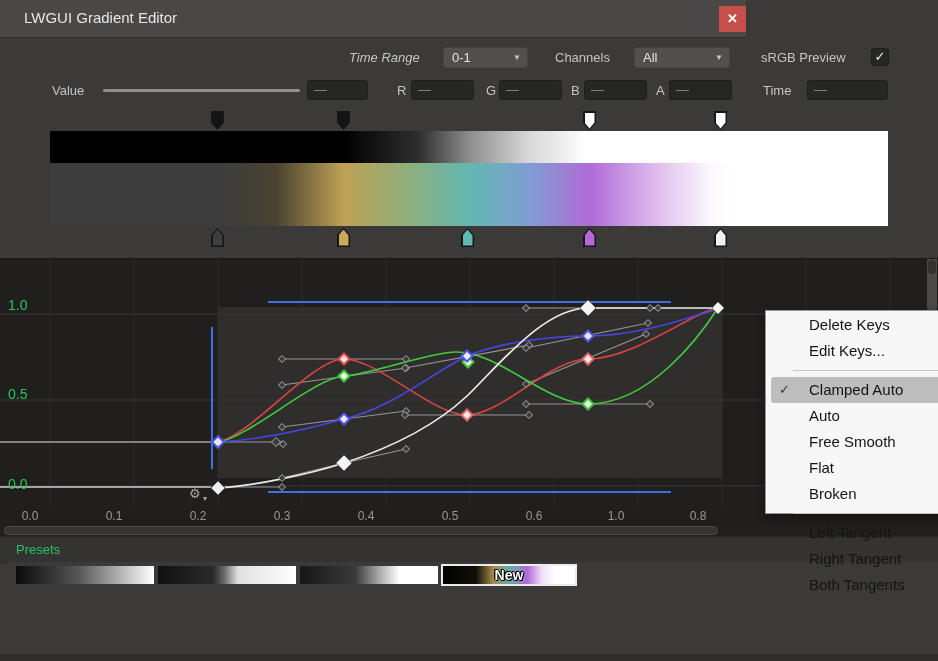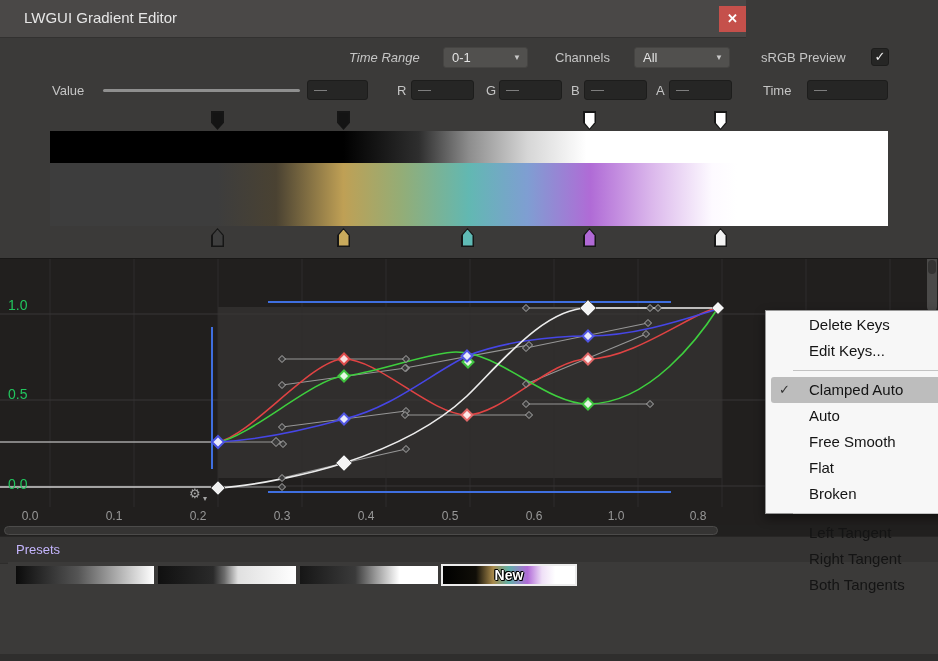--- a/index.html
+++ b/index.html
@@ -39,21 +39,21 @@
   .ytick{position:absolute;left:8px;width:30px;font-size:14px;color:#22c55e;}
   .xtick{position:absolute;top:250px;width:36px;text-align:center;font-size:12px;color:#989898;}
   #gear{position:absolute;left:189px;top:227px;font-size:13px;color:#a5a5a5;}
   #gear-arrow{position:absolute;left:203px;top:235px;font-size:8px;color:#a5a5a5;}
   #hscrollbar{position:absolute;left:0;top:266px;width:938px;height:12px;background:#21201f;}
   #hscroll-thumb{position:absolute;left:4px;top:1px;width:714px;height:9px;background:#353433;border:1px solid #4c4b4a;border-radius:5px;box-sizing:border-box;}
   #vscrollbar{position:absolute;left:927px;top:0px;width:10px;height:52px;background:#4b4a49;border-radius:0 0 4px 4px;}
   #vscroll-thumb{position:absolute;left:1px;top:1px;width:8px;height:14px;background:#343332;border-radius:4px;}
   
   #presets-header{position:absolute;left:0;top:536px;width:938px;height:26px;background:#343332;border-top:1px solid #272625;border-bottom:1px solid #2e2d2c;}
-  #presets-title{position:absolute;left:16px;top:5px;font-size:13px;color:#c4b5fd;}
+  #presets-title{position:absolute;left:16px;top:5px;font-size:13px;color:#22c55e;}
   #presets-row{position:absolute;left:8px;top:562px;width:938px;height:30px;background:#3b3a39;}
   .preset{position:absolute;top:4px;height:18px;width:138px;}
   #preset-new{position:absolute;left:433px;top:2px;width:132px;height:18px;border:2px solid #ececec;
     display:flex;align-items:center;justify-content:center;}
   #preset-new-label{font-size:14px;font-weight:bold;color:#fff;
     text-shadow:-1px 0 #000,1px 0 #000,0 -1px #000,0 1px #000,1px 1px #000,-1px -1px #000;}
   #bottom-strip{position:absolute;left:0;top:654px;width:938px;height:7px;background:#2f2e2d;}
   
   #context-menu{position:absolute;left:765px;top:310px;width:216px;height:204px;background:#f7f7f7;
     border:1px solid #979797;border-right:none;box-sizing:border-box;box-shadow:0 4px 10px rgba(0,0,0,0.45);

